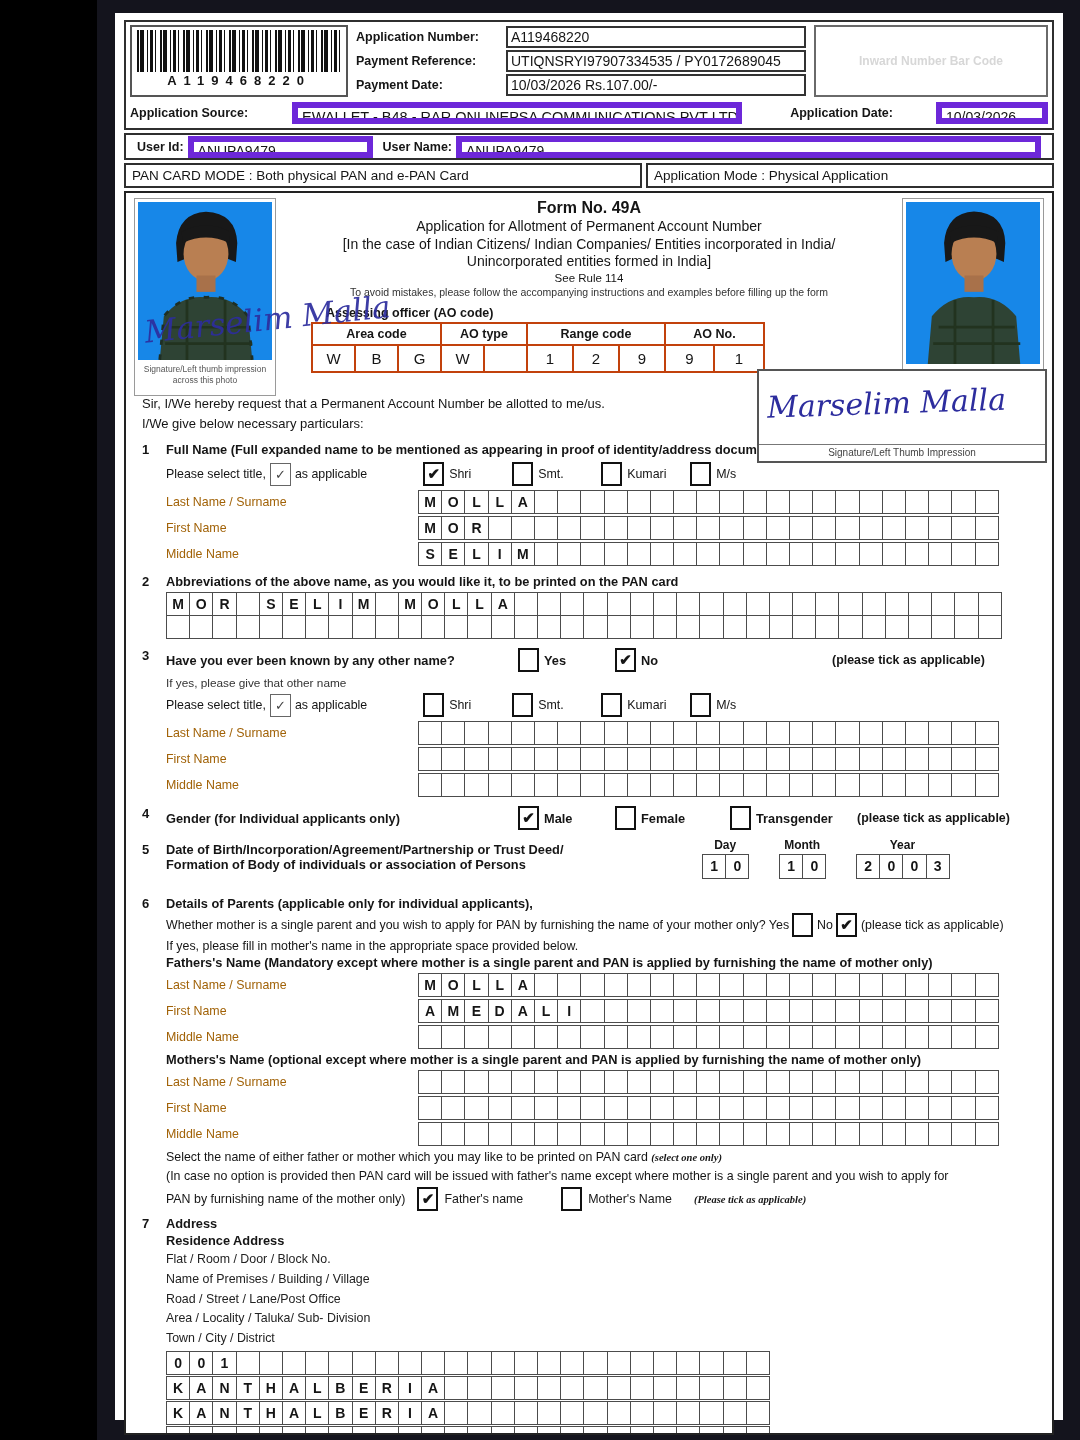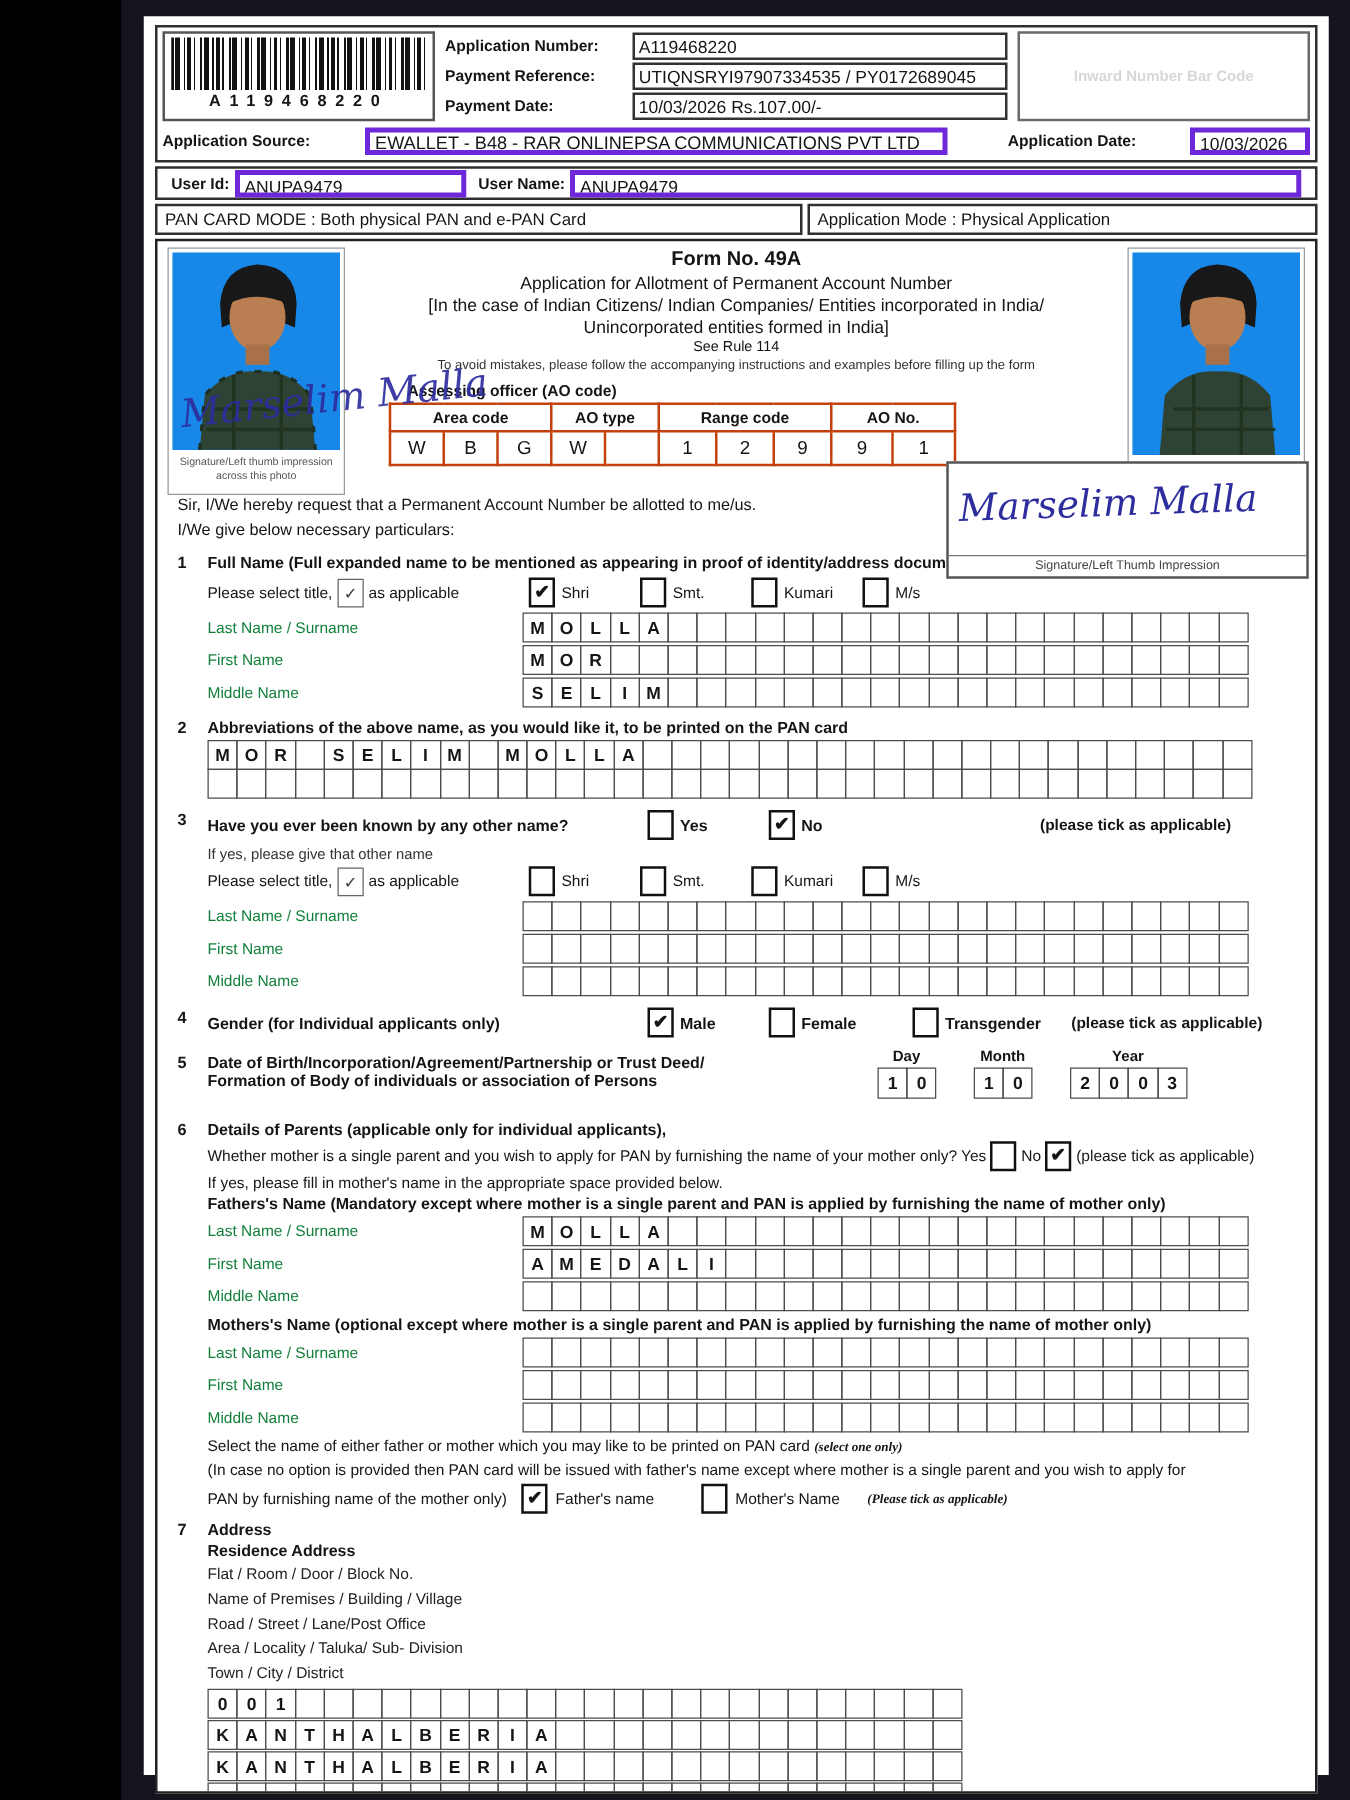--- a/index.html
+++ b/index.html
@@ -16,21 +16,21 @@
   .barcode{height:42px;background:repeating-linear-gradient(90deg,#111 0 2px,#fff 2px 3px,#111 3px 7px,#fff 7px 10px,#111 10px 11px,#fff 11px 13px,#111 13px 16px,#fff 16px 18px,#111 18px 19px,#fff 19px 23px);}
   .barcode-text{font-weight:bold;font-size:13px;letter-spacing:7px;text-align:center;margin-top:1px;white-space:nowrap;overflow:hidden;}
   .hdr-mid{flex:1;display:flex;flex-direction:column;justify-content:space-between;padding:1px 0;}
   .kv{display:flex;align-items:center;height:22px;}
   .kv-label{font-weight:bold;font-size:12.5px;width:150px;flex:none;}
   .kv-box{border:2px solid #333;height:22px;flex:1;font-size:14px;line-height:19px;padding:0 3px;white-space:nowrap;overflow:hidden;}
   .inward-box{width:234px;border:2px solid #6a6a6a;display:flex;align-items:center;justify-content:center;
     color:#d7d7d7;font-weight:bold;font-size:12px;}
   .hrow2{display:flex;align-items:center;margin-top:4px;height:24px;gap:40px;}
   .lbl{font-weight:bold;font-size:12.5px;white-space:nowrap;}
-  .vbox{border:4px solid #6d28d9;height:22px;font-size:14px;line-height:19px;padding:0 4px;white-space:nowrap;overflow:hidden;}
+  .vbox{border:6px solid #6d28d9;height:22px;font-size:14px;line-height:19px;padding:0 4px;white-space:nowrap;overflow:hidden;}
   .hrow3{border:2px solid #2f2f2f;margin-top:3px;height:27px;display:flex;align-items:center;padding:0 11px;}
   .hrow4{display:flex;gap:4px;margin-top:3px;}
   .mode-cell{border:2px solid #2f2f2f;height:25px;font-size:13.5px;line-height:21px;padding:0 6px;white-space:nowrap;overflow:hidden;}
 
   
   .main{position:relative;border:2px solid #222;margin-top:3px;height:1244px;overflow:hidden;background:#fff;}
   .title-block{text-align:center;padding-top:5px;line-height:1.25;}
   .t1{font-size:16px;font-weight:bold;}
   .t2,.t3,.t4{font-size:14px;font-weight:normal;}
   .t5{font-size:11.5px;}
@@ -58,21 +58,21 @@
   .req{font-size:13px;margin:10px 0 0 16px;line-height:1.35;}
 
   .sec{position:relative;padding-left:40px;font-size:12.4px;}
   .snum{position:absolute;left:16px;font-weight:bold;font-size:13px;}
   .shead{font-weight:bold;font-size:12.8px;}
 
   .cbrow{display:flex;}
   .cb{display:block;width:24.2px;height:24px;margin-right:-1px;border:1px solid #4c4c4c;
     text-align:center;font-size:14px;line-height:22px;font-weight:bold;flex:none;}
   .frow{display:flex;align-items:center;margin-top:2px;}
-  .flabel{width:252px;flex:none;color:#15803d;font-size:12.4px;}
+  .flabel{width:252px;flex:none;color:#a16207;font-size:12.4px;}
 
   .ckb{display:inline-block;width:21px;height:24px;border:2px solid #111;text-align:center;
     font-size:15px;line-height:20px;font-weight:bold;vertical-align:middle;flex:none;}
   .tickbox{display:inline-block;width:21px;height:23px;border:1px solid #666;text-align:center;
     font-size:13px;line-height:21px;color:#444;vertical-align:middle;flex:none;margin:0 4px;}
   .optslot{display:inline-flex;align-items:center;width:89px;flex:none;}
   .optslot .ckb{margin-right:5px;}
   .inline-row{display:flex;align-items:center;}
   .note{font-weight:bold;font-size:12.4px;white-space:nowrap;}
   .small-italic{font-style:italic;font-size:10.5px;font-family:"Liberation Serif",serif;font-weight:bold;}
@@ -119,21 +119,21 @@
           <span class="kv-label">Payment Date:</span>
           <span class="kv-box">10/03/2026  Rs.107.00/-</span>
         </div>
       </div>
       <div class="inward-box">Inward Number Bar Code</div>
     </div>
     <div class="hrow2">
       <span class="lbl">Application Source:</span>
       <span class="vbox" style="flex:1;margin-left:4px;font-size:14.5px;">EWALLET - B48 - RAR ONLINEPSA COMMUNICATIONS PVT LTD</span>
       <span class="lbl" style="margin-left:8px;">Application Date:</span>
-      <span class="vbox" style="width:96px;margin-left:3px;">10/03/2026</span>
+      <span class="vbox" style="width:112px;margin-left:3px;">10/03/2026</span>
     </div>
   </div>
 
   <div class="hrow3">
     <span class="lbl">User Id:</span>
     <span class="vbox" style="width:185px;margin-left:4px;">ANUPA9479</span>
     <span class="lbl" style="margin-left:10px;">User Name:</span>
     <span class="vbox" style="flex:1;margin-left:4px;">ANUPA9479</span>
   </div>
 

